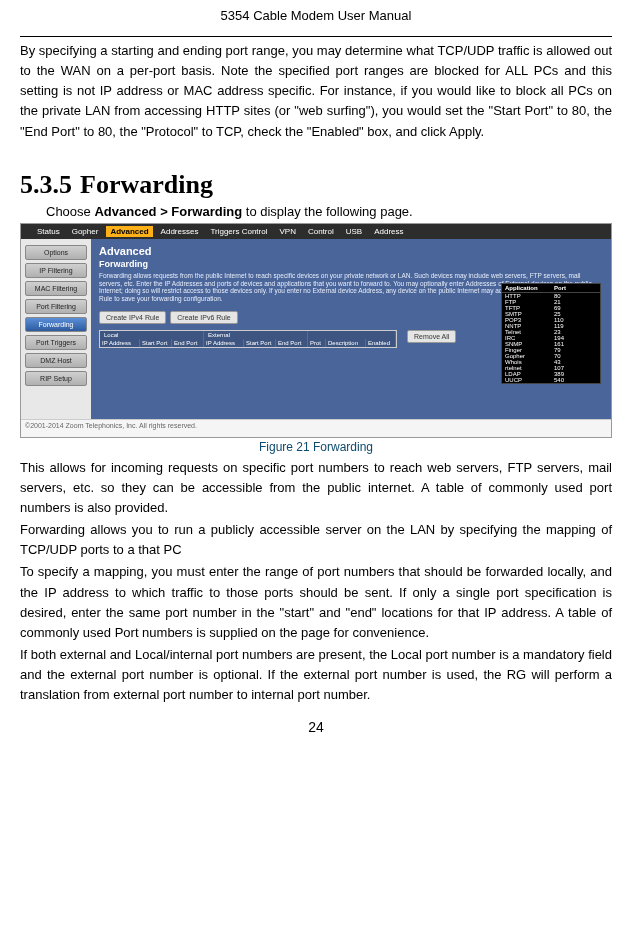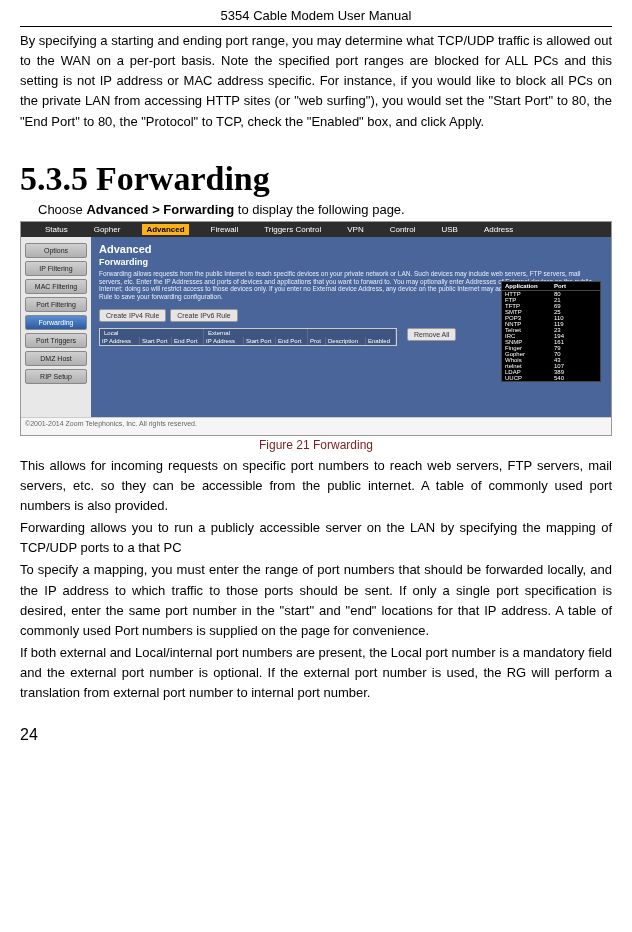--- a/index.html
+++ b/index.html
@@ -8,62 +8,62 @@
       margin: 0 auto;
       background: #fff;
       font-family: Arial, sans-serif;
       font-size: 13px;
       color: #000;
       padding: 8px 20px;
     }
     .header-title {
       text-align: center;
       font-size: 13px;
-      padding-bottom: 3px;
+      padding-bottom: 13px;
       border-bottom: 1px solid #000;
       margin-bottom: 4px;
     }
     .para {
       text-align: justify;
       line-height: 1.55;
       margin-bottom: 2px;
     }
     .section-heading {
       font-family: "Times New Roman", serif;
-      font-size: 34px;
+      font-size: 26px;
       margin-top: 28px;
       margin-bottom: 4px;
     }
     .section-num {
       font-weight: bold;
       margin-right: 8px;
     }
     .section-name {
       font-weight: bold;
     }
     .choose-line {
-      margin-left: 18px;
+      margin-left: 26px;
       margin-bottom: 4px;
     }
     .choose-line .bold { font-weight: bold; }
     .screenshot {
       width: 100%;
       border: 1px solid #999;
       background: linear-gradient(#fdfdfd,#f5f5f5);
       font-size: 8px;
       position: relative;
       padding-bottom: 6px;
     }
     .topnav {
       display: flex;
       background: #2d2d2d;
       color: #fff;
       font-size: 8px;
-      padding: 2px 20px;
-      gap: 18px;
+      padding: 2px 12px;
+      gap: 4px;
     }
     .topnav span { padding: 1px 4px; }
     .topnav .active { background: #fbb117; color: #000; font-weight: bold; }
     .shot-body { display: flex; }
     .leftnav {
       width: 70px;
       background: #e8e8e8;
       padding: 6px 4px;
       display: flex;
       flex-direction: column;
@@ -160,28 +160,28 @@
     .port-table .pt-row div { flex: 1; padding: 0 3px; }
     .copyright {
       font-size: 7px;
       color: #666;
       padding: 2px 4px;
       border-top: 1px solid #ccc;
       background: #f5f5f5;
     }
     .fig-caption {
       text-align: center;
-      color: #7f1d1d;
+      color: #0c4a6e;
       font-size: 12px;
       margin: 2px 0 4px 0;
     }
     .page-num {
-      text-align: left;
-      font-size: 16px;
-      margin-top: 23px;
+      text-align: center;
+      font-size: 14px;
+      margin-top: 14px;
     }
   </style>
 </head>
 <body>
 
 <div class="header-title">5354 Cable Modem User Manual</div>
 
 <p class="para">By specifying a starting and ending port range, you may determine what TCP/UDP traffic is allowed out to the WAN on a per-port basis.    Note the specified port ranges are blocked for ALL PCs and this setting is not IP address or MAC address specific. For instance, if you would like to block all PCs on the private LAN from accessing HTTP sites (or "web surfing"), you would set the "Start Port" to 80, the "End Port" to 80, the "Protocol" to TCP, check the "Enabled" box, and click Apply.</p>
 
 <h2 class="section-heading">
@@ -190,21 +190,21 @@
 
 <p class="choose-line">
   <span>Choose </span><span class="bold">Advanced &gt; Forwarding</span><span> to display the following page.</span>
 </p>
 
 <div class="screenshot">
   <div class="topnav">
     <span>Status</span>
     <span>Gopher</span>
     <span class="active">Advanced</span>
-    <span>Firewall</span>
+    <span>Addresses</span>
     <span>Triggers Control</span>
     <span>VPN</span>
     <span>Control</span>
     <span>USB</span>
     <span>Address</span>
   </div>
   <div class="shot-body">
     <div class="leftnav">
       <div class="btn">Options</div>
       <div class="btn">IP Filtering</div>

